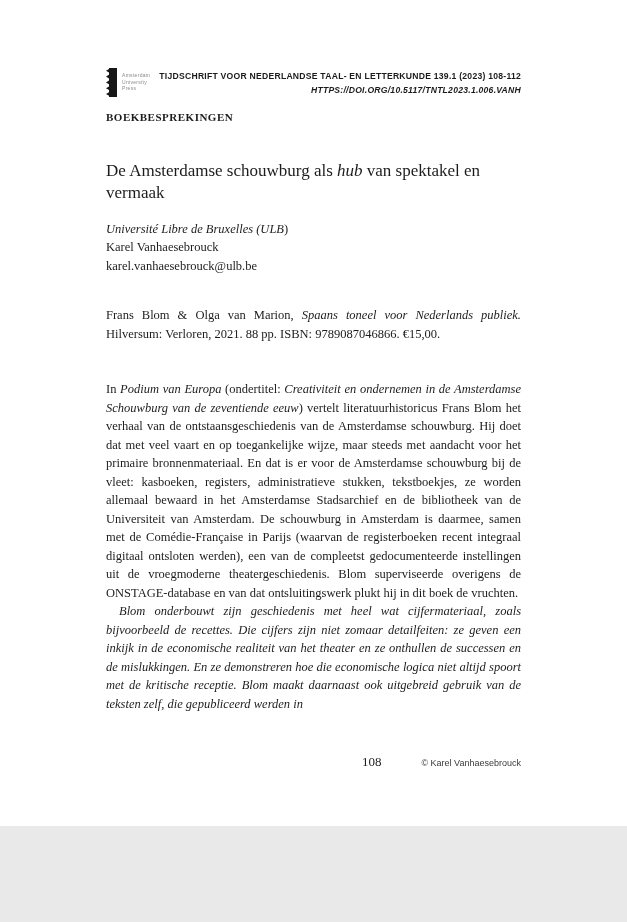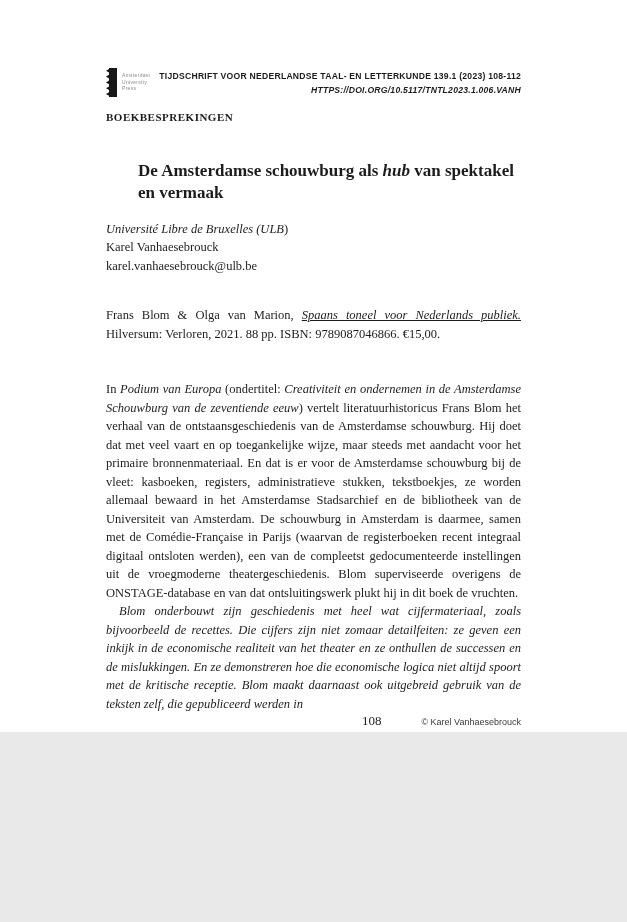--- a/index.html
+++ b/index.html
@@ -2,21 +2,21 @@
 <html lang="nl"><head>
 <meta charset="utf-8">
 <style>
   * { margin: 0; padding: 0; box-sizing: border-box; }
   html, body { background: #e9e9e9; }
   body { display: flex; justify-content: center; }
 
   .page {
     position: relative;
     width: 627px;
-    height: 732px;
+    height: 826px;
     background: #ffffff;
     color: #1c1c1c;
     font-family: "Liberation Serif", serif;
     padding: 68px 106px 56px 106px;
     display: flex;
     flex-direction: column;
     overflow: hidden;
   }
 
   
@@ -52,23 +52,22 @@
   
   .section-heading {
     margin-top: 14px;
     font-size: 11px;
     font-weight: 700;
     letter-spacing: 0.5px;
   }
   .article-title {
     margin-top: 37px;
     font-size: 17px;
-    font-weight: 700;
+    font-weight: 400;
     line-height: 22px;
-    margin-left: 32px;
   }
 
   
   .author-block {
     margin-top: 16px;
     font-size: 12.5px;
     line-height: 18.4px;
   }
 
   
@@ -133,21 +132,21 @@
 
   <h1 class="article-title"><span>De Amsterdamse schouwburg als </span><span style="font-style: italic;">hub</span><span> van spektakel en vermaak</span></h1>
 
   <div class="author-block">
     <div><span style="font-style: italic;">Université Libre de Bruxelles (ULB</span><span>)</span></div>
     <div>Karel Vanhaesebrouck</div>
     <div>karel.vanhaesebrouck@ulb.be</div>
   </div>
 
   <div class="reviews">
-    <p class="review"><span>Frans Blom &amp; Olga van Marion, </span><span style="font-style: italic; text-decoration: underline;">Spaans toneel voor Nederlands publiek.</span><span> Hilversum: Verloren, 2021. 88 pp. ISBN: 9789087046866. €15,00.</span></p>
+    <p class="review"><span>Frans Blom &amp; Olga van Marion, </span><span style="font-style: italic;">Spaans toneel voor Nederlands publiek.</span><span> Hilversum: Verloren, 2021. 88 pp. ISBN: 9789087046866. €15,00.</span></p>
   </div>
 
   <div class="body-text">
     <p class="para"><span>In </span><span style="font-style: italic;">Podium van Europa</span><span> (ondertitel: </span><span style="font-style: italic;">Creativiteit en ondernemen in de Amsterdamse Schouwburg van de zeventiende eeuw</span><span>) vertelt literatuurhistoricus Frans Blom het verhaal van de ontstaansgeschiedenis van de Amsterdamse schouwburg. Hij doet dat met veel vaart en op toegankelijke wijze, maar steeds met aandacht voor het primaire bronnenmateriaal. En dat is er voor de Amsterdamse schouwburg bij de vleet: kasboeken, registers, administratieve stukken, tekstboekjes, ze worden allemaal bewaard in het Amsterdamse Stadsarchief en de bibliotheek van de Universiteit van Amsterdam. De schouwburg in Amsterdam is daarmee, samen met de Comédie-Française in Parijs (waarvan de registerboeken recent integraal digitaal ontsloten werden), een van de compleetst gedocumenteerde instellingen uit de vroegmoderne theatergeschiedenis. Blom superviseerde overigens de ONSTAGE-database en van dat ontsluitingswerk plukt hij in dit boek de vruchten.</span></p>
     <p class="para indent"><span>Blom onderbouwt zijn geschiedenis met heel wat cijfermateriaal, zoals bijvoorbeeld de recettes. Die cijfers zijn niet zomaar detailfeiten: ze geven een inkijk in de economische realiteit van het theater en ze onthullen de successen en de mislukkingen. En ze demonstreren hoe die economische logica niet altijd spoort met de kritische receptie. Blom maakt daarnaast ook uitgebreid gebruik van de teksten zelf, die gepubliceerd werden in</span></p>
   </div>
 
   <footer class="footer">
     <span class="page-number">108</span>
     <span class="copyright">© Karel Vanhaesebrouck</span>

